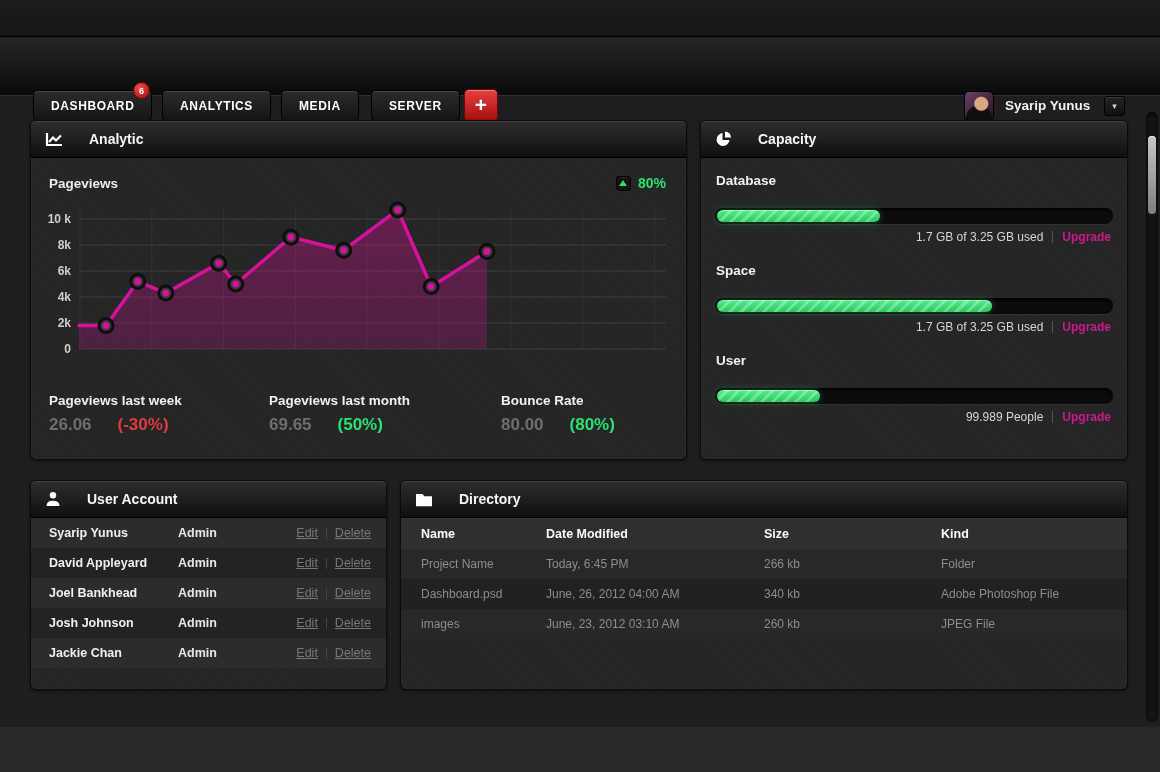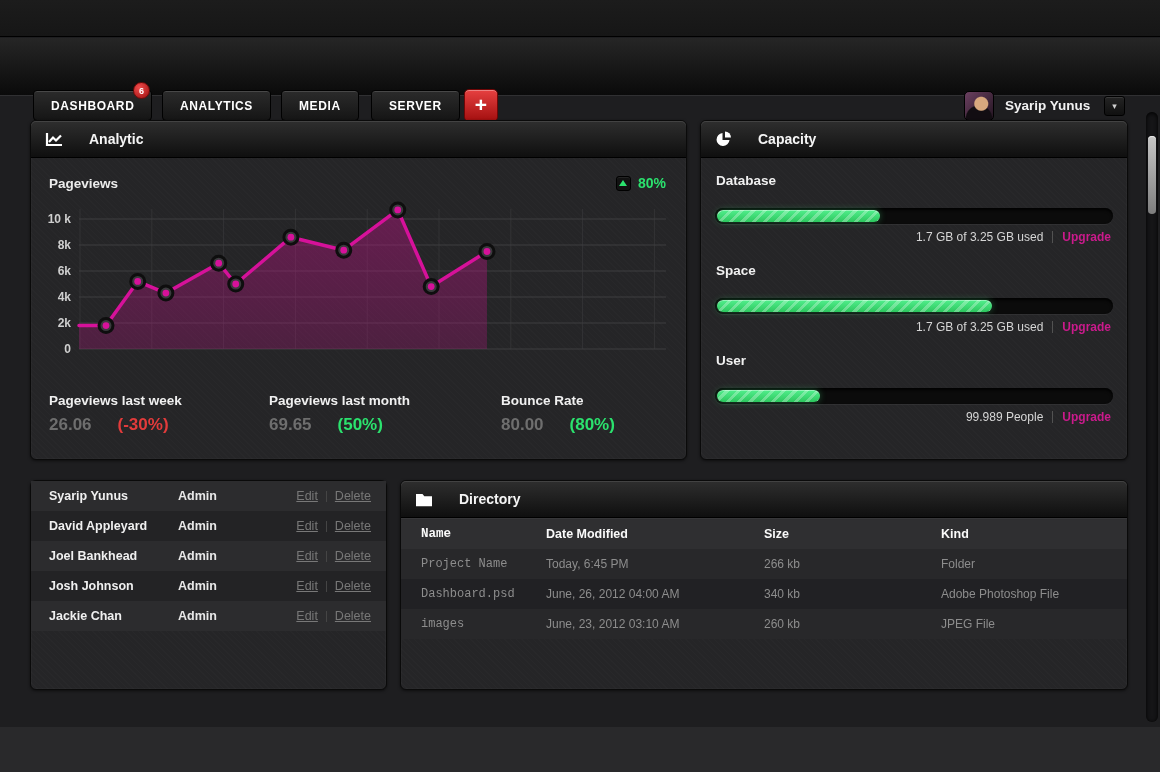--- a/index.html
+++ b/index.html
@@ -93,21 +93,21 @@
   .ua-role { width:90px; color:#e8e8e8; font-weight:bold; }
   .ua-actions { margin-left:auto; padding-right:15px; display:flex; align-items:center; gap:8px; color:#787878; }
   .ua-actions .act { cursor:pointer;text-decoration:underline; }
   .act-sep { width:1px; height:11px; background:#454545; }
 
   .dir-head { display:flex; align-items:center; height:31px; background:#2f2f31; color:#fafafa;
     font-size:12.5px; font-weight:bold; box-shadow:inset 0 1px 0 rgba(255,255,255,.04); }
   .dir-row { display:flex; align-items:center; height:30px; color:#8d8d8d; font-size:12px; cursor:pointer; }
   .dir-row:nth-child(odd) { background:#28282a; }
   .dir-row:nth-child(even) { background:#212124; }
-  .c-name { width:145px; padding-left:20px;font-family:Liberation Mono, monospace; }
+  .c-name { width:145px; padding-left:20px; }
   .c-date { width:218px; }
   .c-size { width:177px; }
   .c-kind { flex:1; }
 
   
   .scroll-track { position:absolute; right:2px; top:112px; width:12px; height:610px;
     background:#congo; background:#151517; border-radius:7px; box-shadow:inset 0 1px 4px #000; cursor:pointer; }
   .scroll-thumb { position:absolute; left:2px; top:24px; width:8px; height:78px; border-radius:5px;
     background:linear-gradient(180deg,#c6c6c6,#7e7e7e); box-shadow:inset 0 1px 0 #e8e8e8; cursor:grab; }
 </style>
@@ -264,20 +264,29 @@
     <div class="meter-fill" style="width: 26%;"></div>
   </div>
   <div class="meter-caption" style="top:289px;">
     <span>99.989 People</span>
     <span class="cap-sep"></span>
     <span class="upgrade" style="color: rgb(203, 26, 140);">Upgrade</span>
   </div>
 </section>
 
 <section class="panel" id="useracct">
+  <div class="panel-header">
+    <span class="hicon">
+      <svg width="16" height="16" viewBox="0 0 16 16">
+        <circle cx="8" cy="4.2" r="3.2" fill="#fff"></circle>
+        <path d="M1.5 15 q0-5.3 6.5-5.3 t6.5 5.3 Z" fill="#fff"></path>
+      </svg>
+    </span>
+    <span class="panel-title">User Account</span>
+  </div>
   <div>
     <div class="ua-row">
       <span class="ua-name">Syarip Yunus</span>
       <span class="ua-role">Admin</span>
       <span class="ua-actions">
         <span class="act">Edit</span>
         <span class="act-sep"></span>
         <span class="act">Delete</span>
       </span>
     </div>

